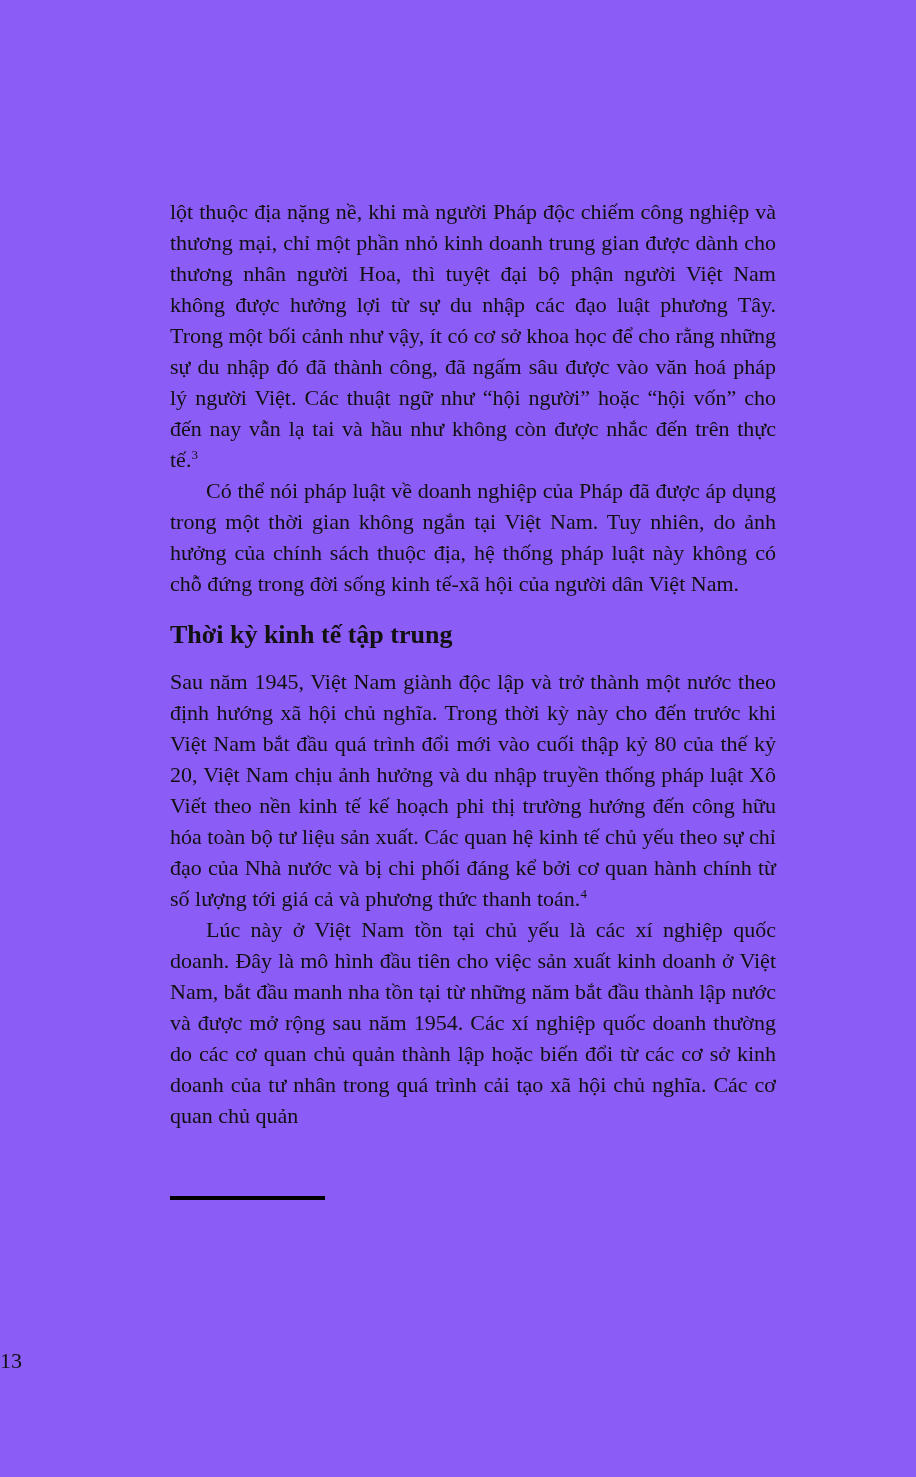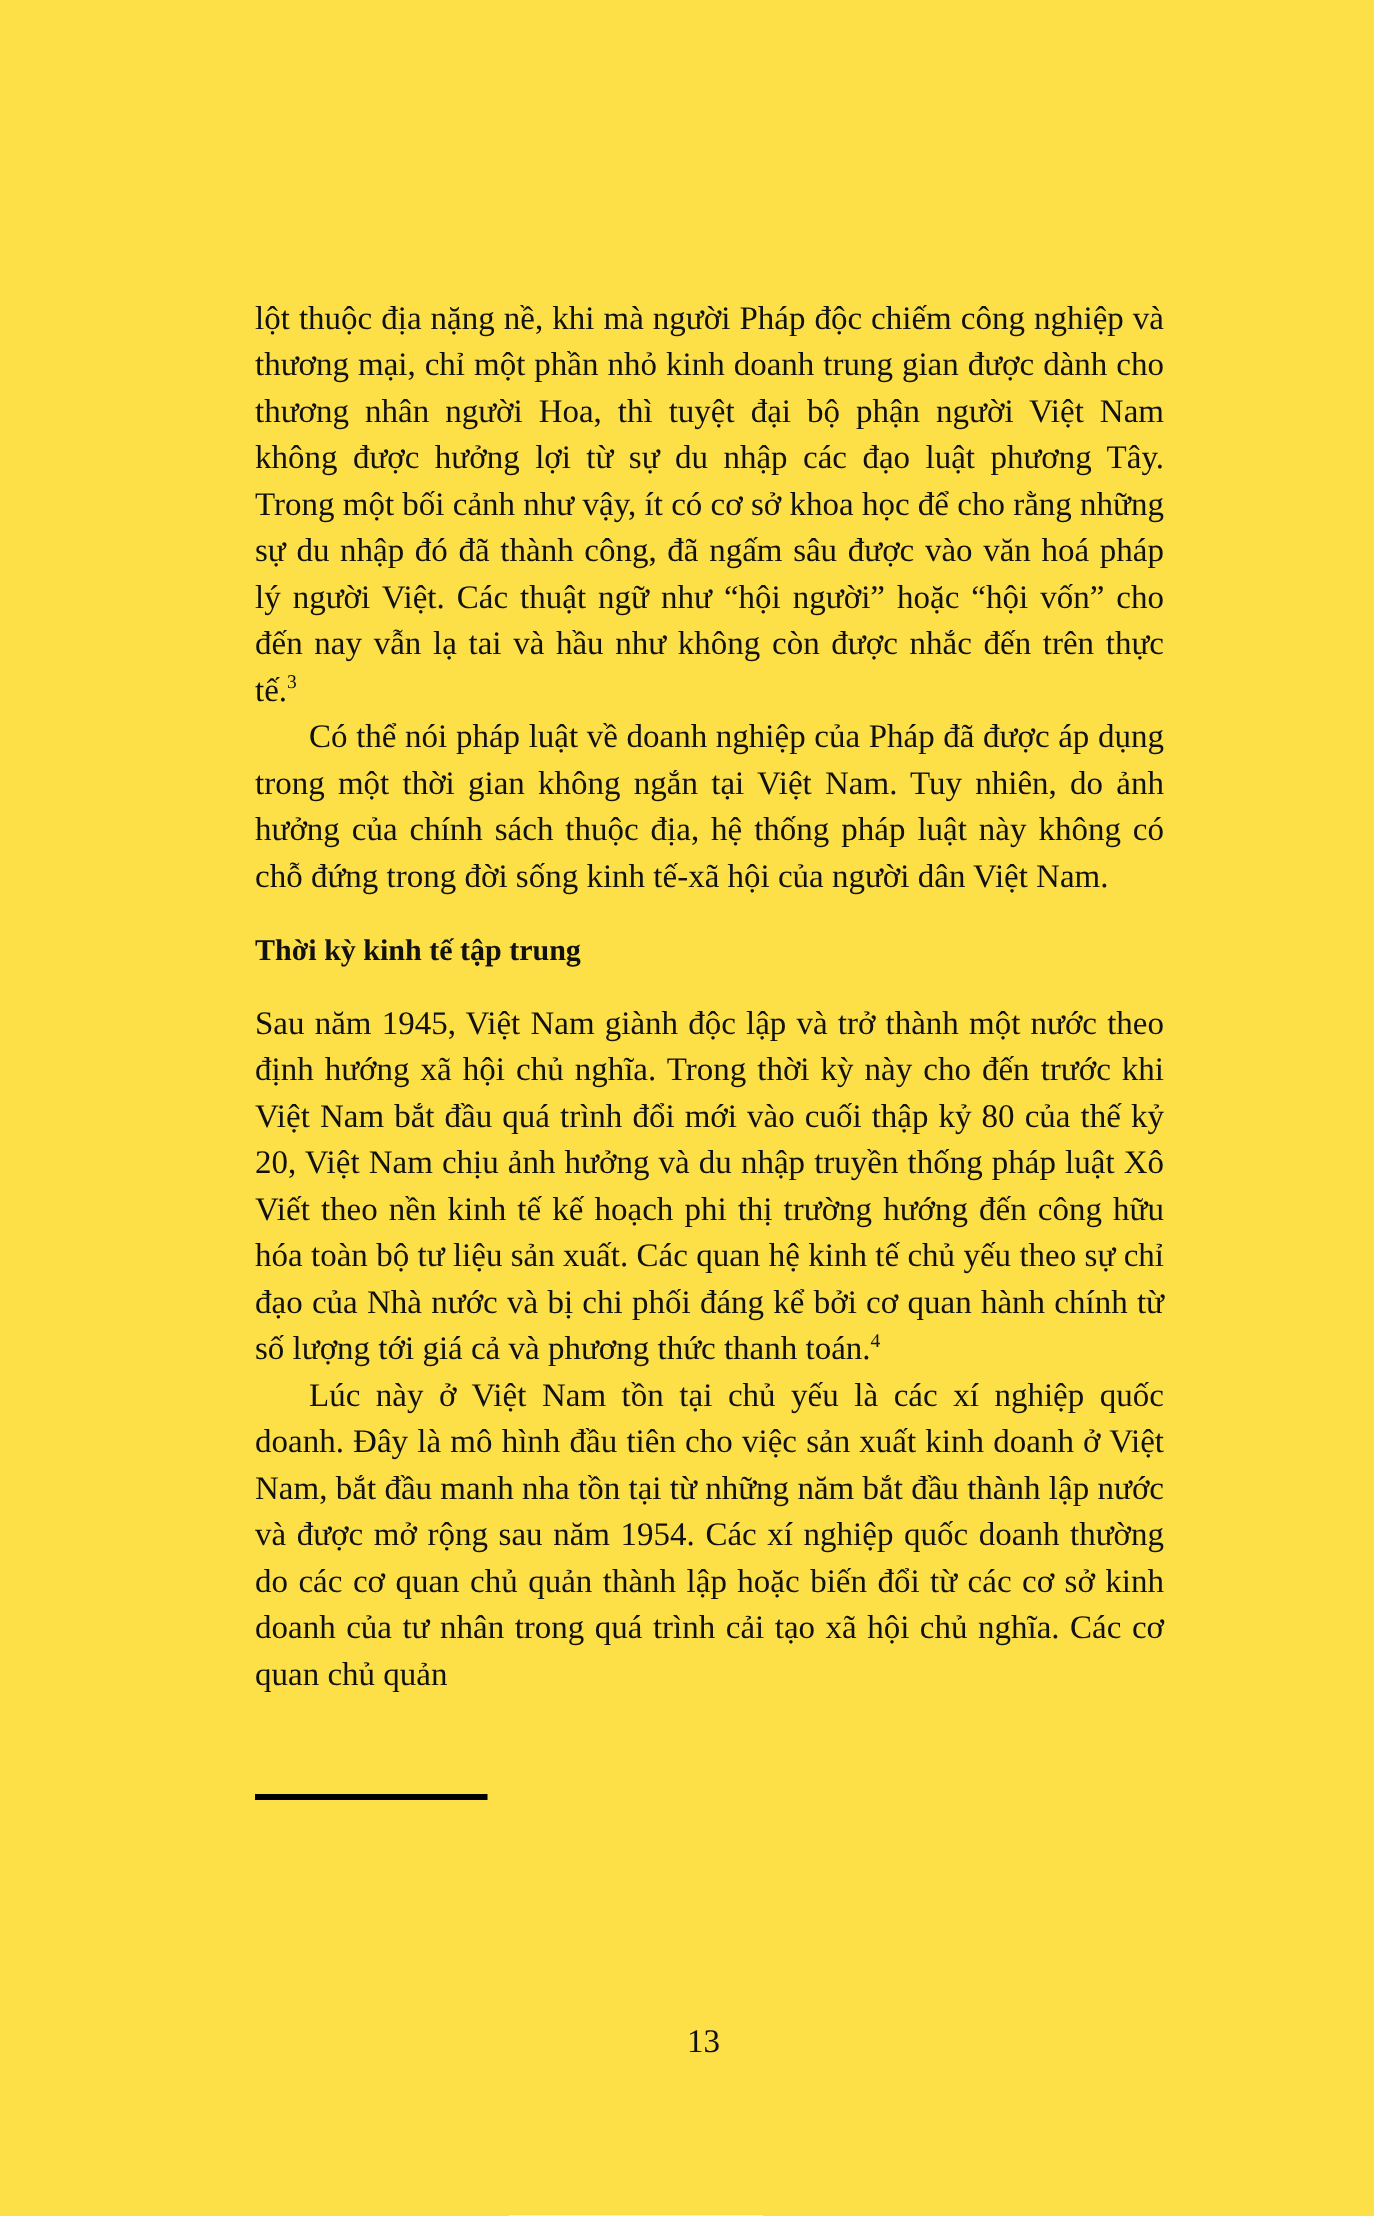--- a/index.html
+++ b/index.html
@@ -7,21 +7,21 @@
   html, body {
     width: 916px;
     height: 1477px;
     background: #ffffff;
   }
 
   .page {
     position: relative;
     width: 916px;
     height: 1477px;
-    background: #fde047;
+    background: #8b5cf6;
     color: #111111;
     font-family: "Liberation Serif", "DejaVu Serif", serif;
     overflow: hidden;
   }
 
   .body-text {
     position: absolute;
     left: 170px;
     top: 196px;
     width: 606px;
@@ -36,21 +36,21 @@
 
   .para.indent { text-indent: 36px; }
 
   .para sup.fn-ref {
     font-size: 13px;
     line-height: 0;
     vertical-align: super;
   }
 
   h2.section-heading {
-    font-size: 20px;
+    font-size: 26px;
     line-height: 31px;
     font-weight: bold;
     margin-top: 20px;
     margin-bottom: 16px;
     text-align: left;
   }
 
   .footnotes {
     position: absolute;
     left: 170px;
@@ -80,25 +80,23 @@
     margin-right: 18px;
   }
 
   .footnote .fn-italic { font-style: italic; }
 
   .page-number {
     position: absolute;
     left: 0;
     top: 1345px;
     width: 916px;
-    text-align: center;
     font-size: 22px;
     line-height: 31px;
     color: #111111;
-    padding-left: 22px;
   }
 </style>
 </head>
 <body>
 
 <div class="page">
 
   <div class="body-text">
 
     <p class="para"><span>lột thuộc địa nặng nề, khi mà người Pháp độc chiếm công nghiệp và thương mại, chỉ một phần nhỏ kinh doanh trung gian được dành cho thương nhân người Hoa, thì tuyệt đại bộ phận người Việt Nam không được hưởng lợi từ sự du nhập các đạo luật phương Tây.  Trong một bối cảnh như vậy, ít có cơ sở khoa học để cho rằng những sự du nhập đó đã thành công, đã ngấm sâu được vào văn hoá pháp lý người Việt. Các thuật ngữ như “hội người” hoặc “hội vốn” cho đến nay vẫn lạ tai và hầu như không còn được nhắc đến trên thực tế.</span><sup class="fn-ref">3</sup></p>

